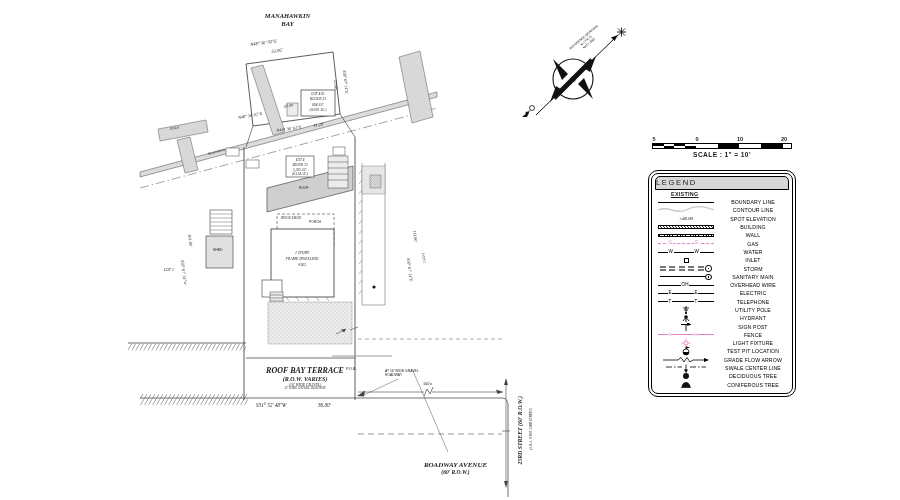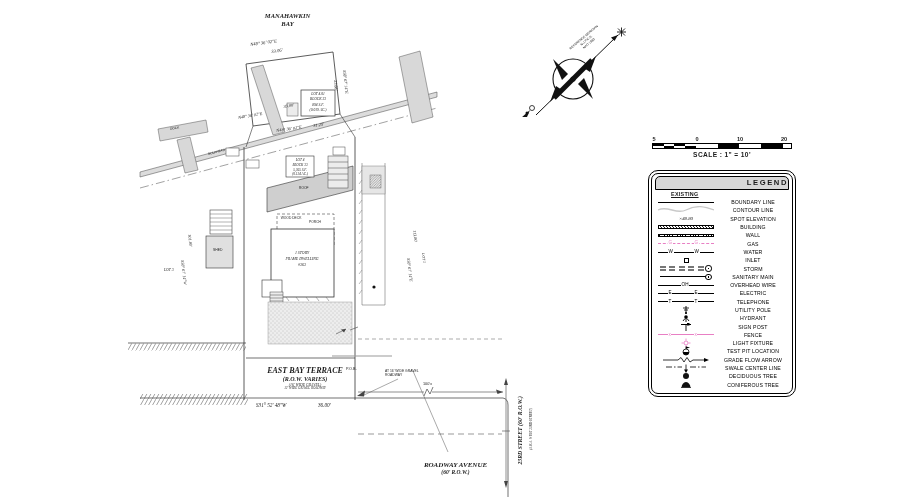--- a/index.html
+++ b/index.html
@@ -25,21 +25,21 @@
     background-position:0 0,0 100%;
     background-repeat:no-repeat,no-repeat;}
   .sb-seg{height:100%;}
   .sb-label{margin-top:2px;text-align:center;font-size:6.6px;font-weight:bold;letter-spacing:.4px;}
 
   
   .legend{position:absolute;left:648px;top:170px;width:148px;height:227px;
     border:1.4px solid #000;border-radius:10px;outline:1px solid #000;outline-offset:-4px;
     background:#fff;box-sizing:border-box;padding:5px 6px 3px;}
   .lg-head{background:#d7d7d7;border:0.8px solid #000;border-radius:5px 5px 0 0;
-    text-align:right;font-size:7.6px;font-weight:bold;letter-spacing:1.6px;padding:1px 0 1.5px;}
+    text-align:left;font-size:7.6px;font-weight:normal;letter-spacing:1.6px;padding:1px 0 1.5px;}
   .lg-sub{font-size:5.4px;font-weight:bold;text-decoration:underline;margin:1.5px 0 1px 16px;letter-spacing:.3px;}
   .lrow{display:flex;align-items:center;height:8.3px;}
   .lsym{width:62px;height:8.1px;display:flex;align-items:center;justify-content:center;flex:none;position:relative;}
   .llab{flex:1;font-size:5.2px;line-height:8px;text-align:center;color:#000;letter-spacing:.12px;}
   .sl{border-top:1.4px solid #000;width:56px;}
   .sl.thin{border-top-width:1.1px;width:46px;}
   .bar{width:56px;height:4.2px;border:.8px solid #000;box-sizing:border-box;}
   .bld{background:repeating-linear-gradient(45deg,#222 0 .7px,#fff .7px 2.1px);}
   .wal{height:3.2px;background:repeating-linear-gradient(90deg,#000 0 .9px,#fff .9px 2.6px);}
   .lnwrap{position:relative;width:56px;height:8px;}
@@ -437,21 +437,21 @@
 </div>
 
 <div class="lbl" style="left:299px;top:187px;font-size:3.3px;">ROOF</div>
 <div class="blk ctr" style="left:280px;top:217px;width:22px;font-size:3.3px;white-space:normal;">WOOD DECK</div>
 <div class="lbl" style="left:309px;top:221px;font-size:3.3px;">PORCH</div>
 <div class="lbl" style="left:213px;top:249px;font-size:3.4px;">SHED</div>
 <div class="lbl rot" style="left:170px;top:128px;font-size:3.2px;transform:rotate(-10deg);">DOCK</div>
 <div class="lbl rot" style="left:208px;top:153px;font-size:3.2px;transform:rotate(-14deg);">BULKHEAD</div>
 
 <div class="blk ser ctr" style="left:250px;top:366px;width:110px;">
-  <div class="b" style="font-size:8px;">EAST BAY TERRACE</div>
+  <div class="b" style="font-size:8px;">ROOF BAY TERRACE</div>
   <div class="b" style="font-size:6px;">(R.O.W. VARIES)</div>
   <div style="font-size:3.8px;">(16' WIDE GRAVEL)</div>
   <div style="font-size:3.3px;">12' WIDE GRAVEL ROADWAY</div>
 </div>
 
 <div class="lbl ser" style="left:256px;top:403px;font-size:5.2px;">S31° 52' 48"W</div>
 <div class="lbl ser" style="left:318px;top:403px;font-size:5.2px;">36.00'</div>
 
 <div class="lbl" style="left:346px;top:367px;font-size:3.8px;">P.O.B.</div>
 <div class="blk" style="left:385px;top:369px;font-size:3.4px;">

